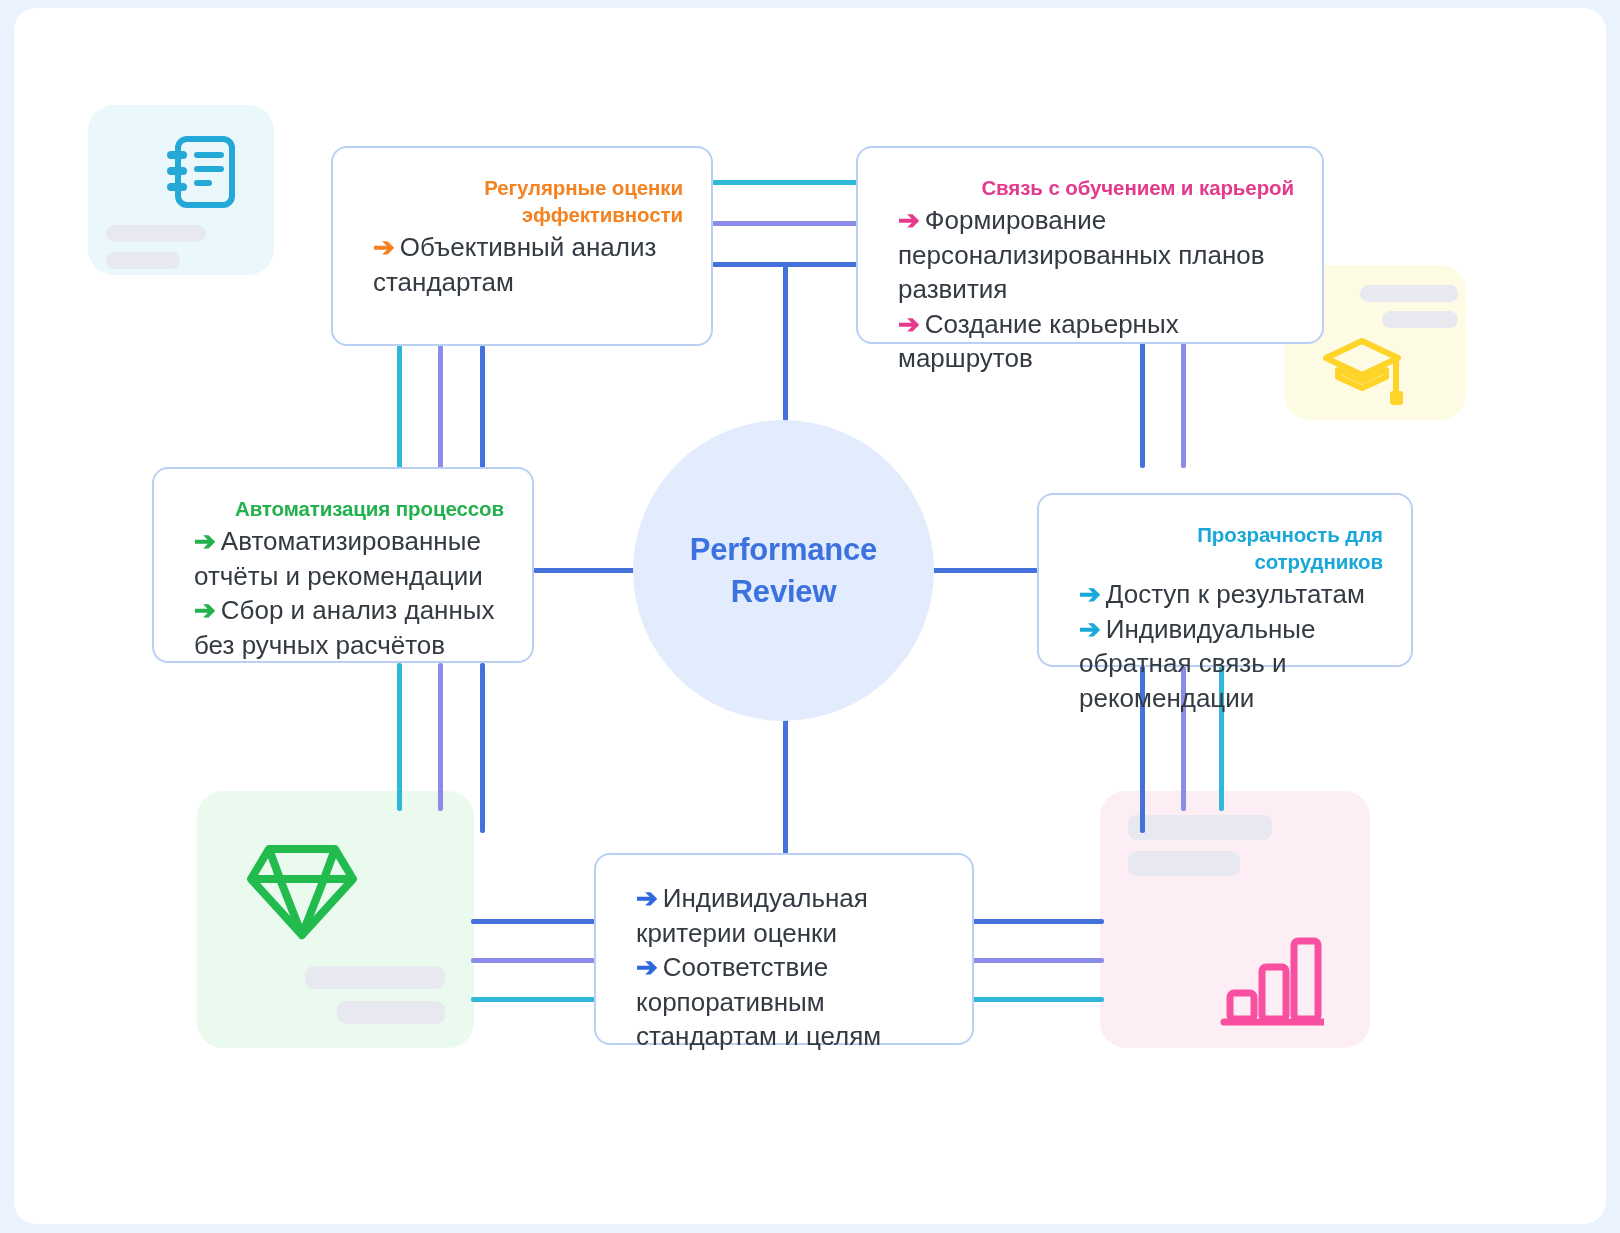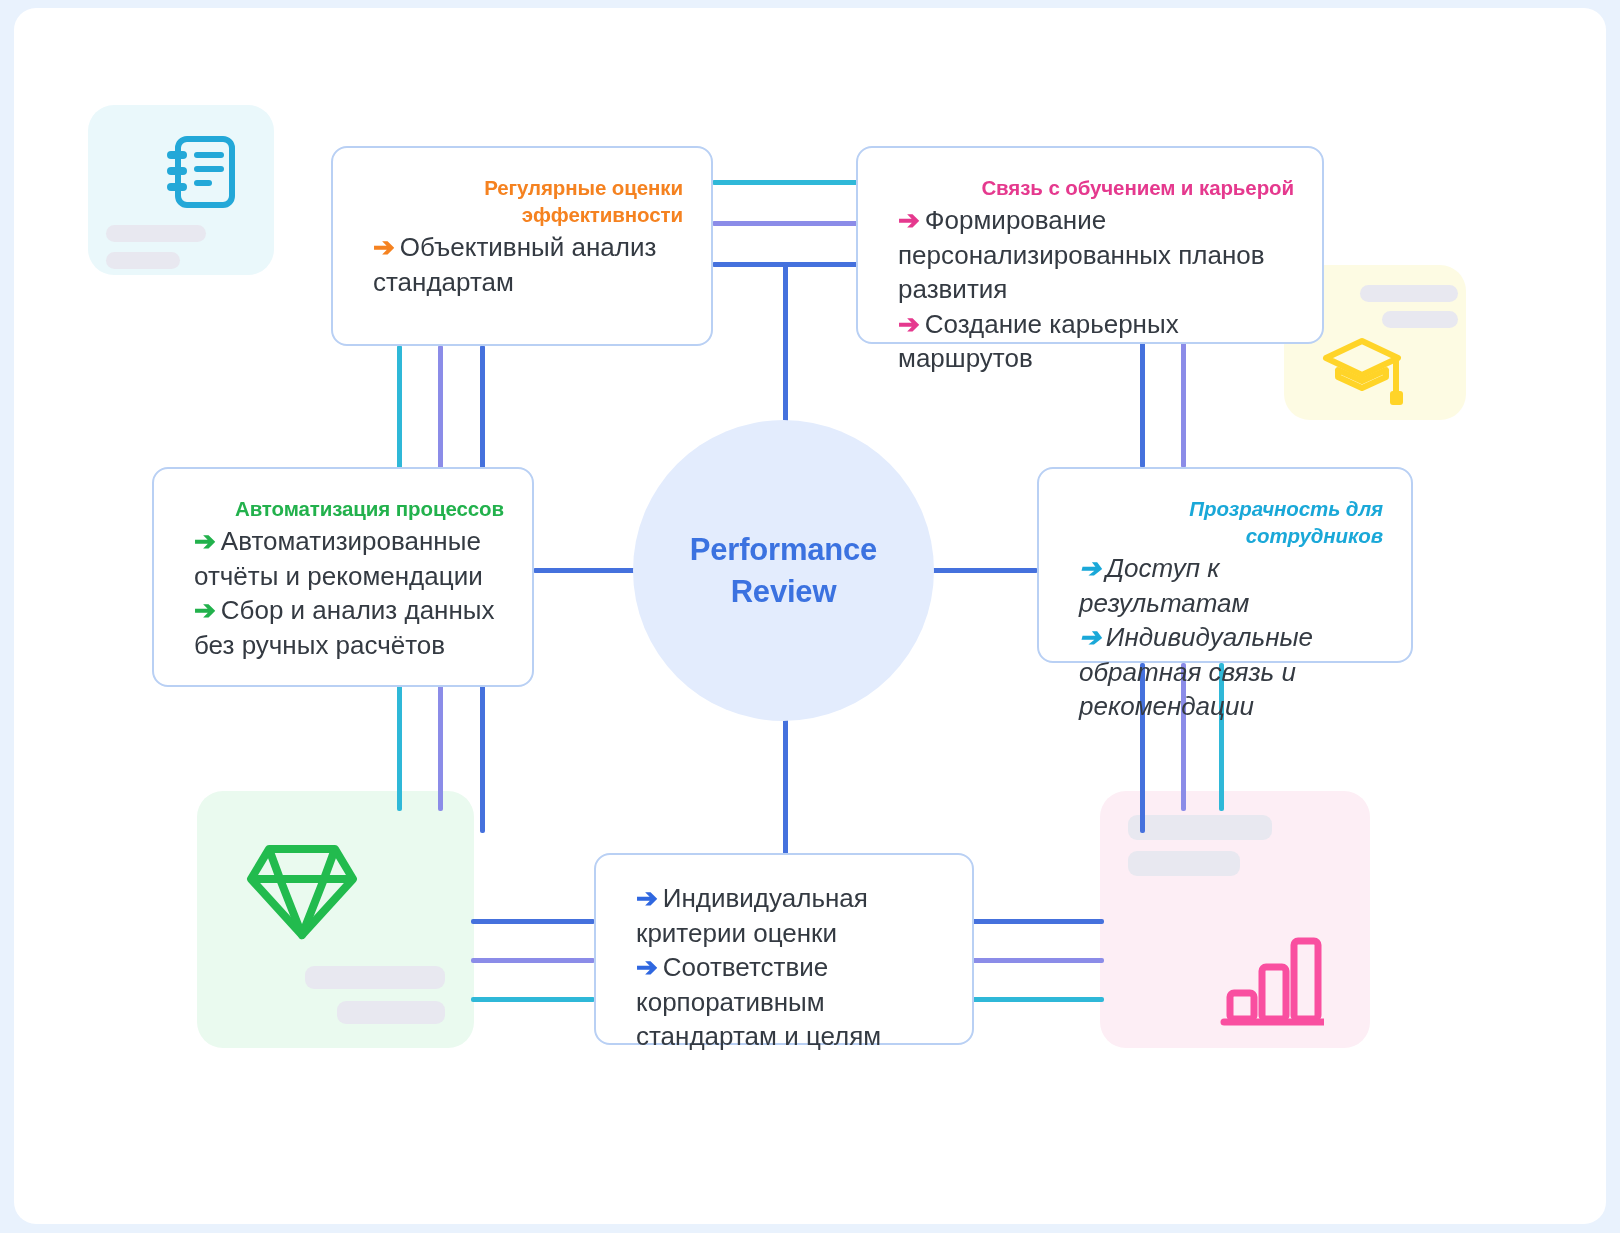--- a/index.html
+++ b/index.html
@@ -179,29 +179,29 @@
   </div>
 
   <div class="card" style="left:856px; top:146px; width:468px; height:198px;">
     <div class="card-title" style="color: rgb(229, 57, 142);">Связь с обучением и карьерой</div>
     <div class="bullets">
       <span class="bullet"><span class="arrow" style="color:#e5398e">➔</span><span>Формирование персонализированных планов развития</span></span>
       <span class="bullet"><span class="arrow" style="color:#e5398e">➔</span><span>Создание карьерных маршрутов</span></span>
     </div>
   </div>
 
-  <div class="card" style="left:152px; top:467px; width:382px; height:220px;">
+  <div class="card" style="left:152px; top:467px; width:382px; height:196px;">
     <div class="card-title" style="color: rgb(34, 177, 76);">Автоматизация процессов</div>
     <div class="bullets">
       <span class="bullet"><span class="arrow" style="color:#22b14c">➔</span><span>Автоматизированные отчёты и рекомендации</span></span>
       <span class="bullet"><span class="arrow" style="color:#22b14c">➔</span><span>Сбор и анализ данных без ручных расчётов</span></span>
     </div>
   </div>
 
-  <div class="card" style="left:1037px; top:467px; width:376px; height:196px;font-style:italic;">
+  <div class="card" style="left:1037px; top:493px; width:376px; height:174px;">
     <div class="card-title" style="color: rgb(26, 168, 216);">Прозрачность для сотрудников</div>
     <div class="bullets">
       <span class="bullet"><span class="arrow" style="color:#1aa8d8">➔</span><span>Доступ к результатам</span></span>
       <span class="bullet"><span class="arrow" style="color:#1aa8d8">➔</span><span>Индивидуальные обратная связь и рекомендации</span></span>
     </div>
   </div>
 
   <div class="card" style="left:594px; top:853px; width:380px; height:192px;">
     <div class="bullets">
       <span class="bullet"><span class="arrow" style="color:#2f67e0">➔</span><span>Индивидуальная критерии оценки</span></span>

